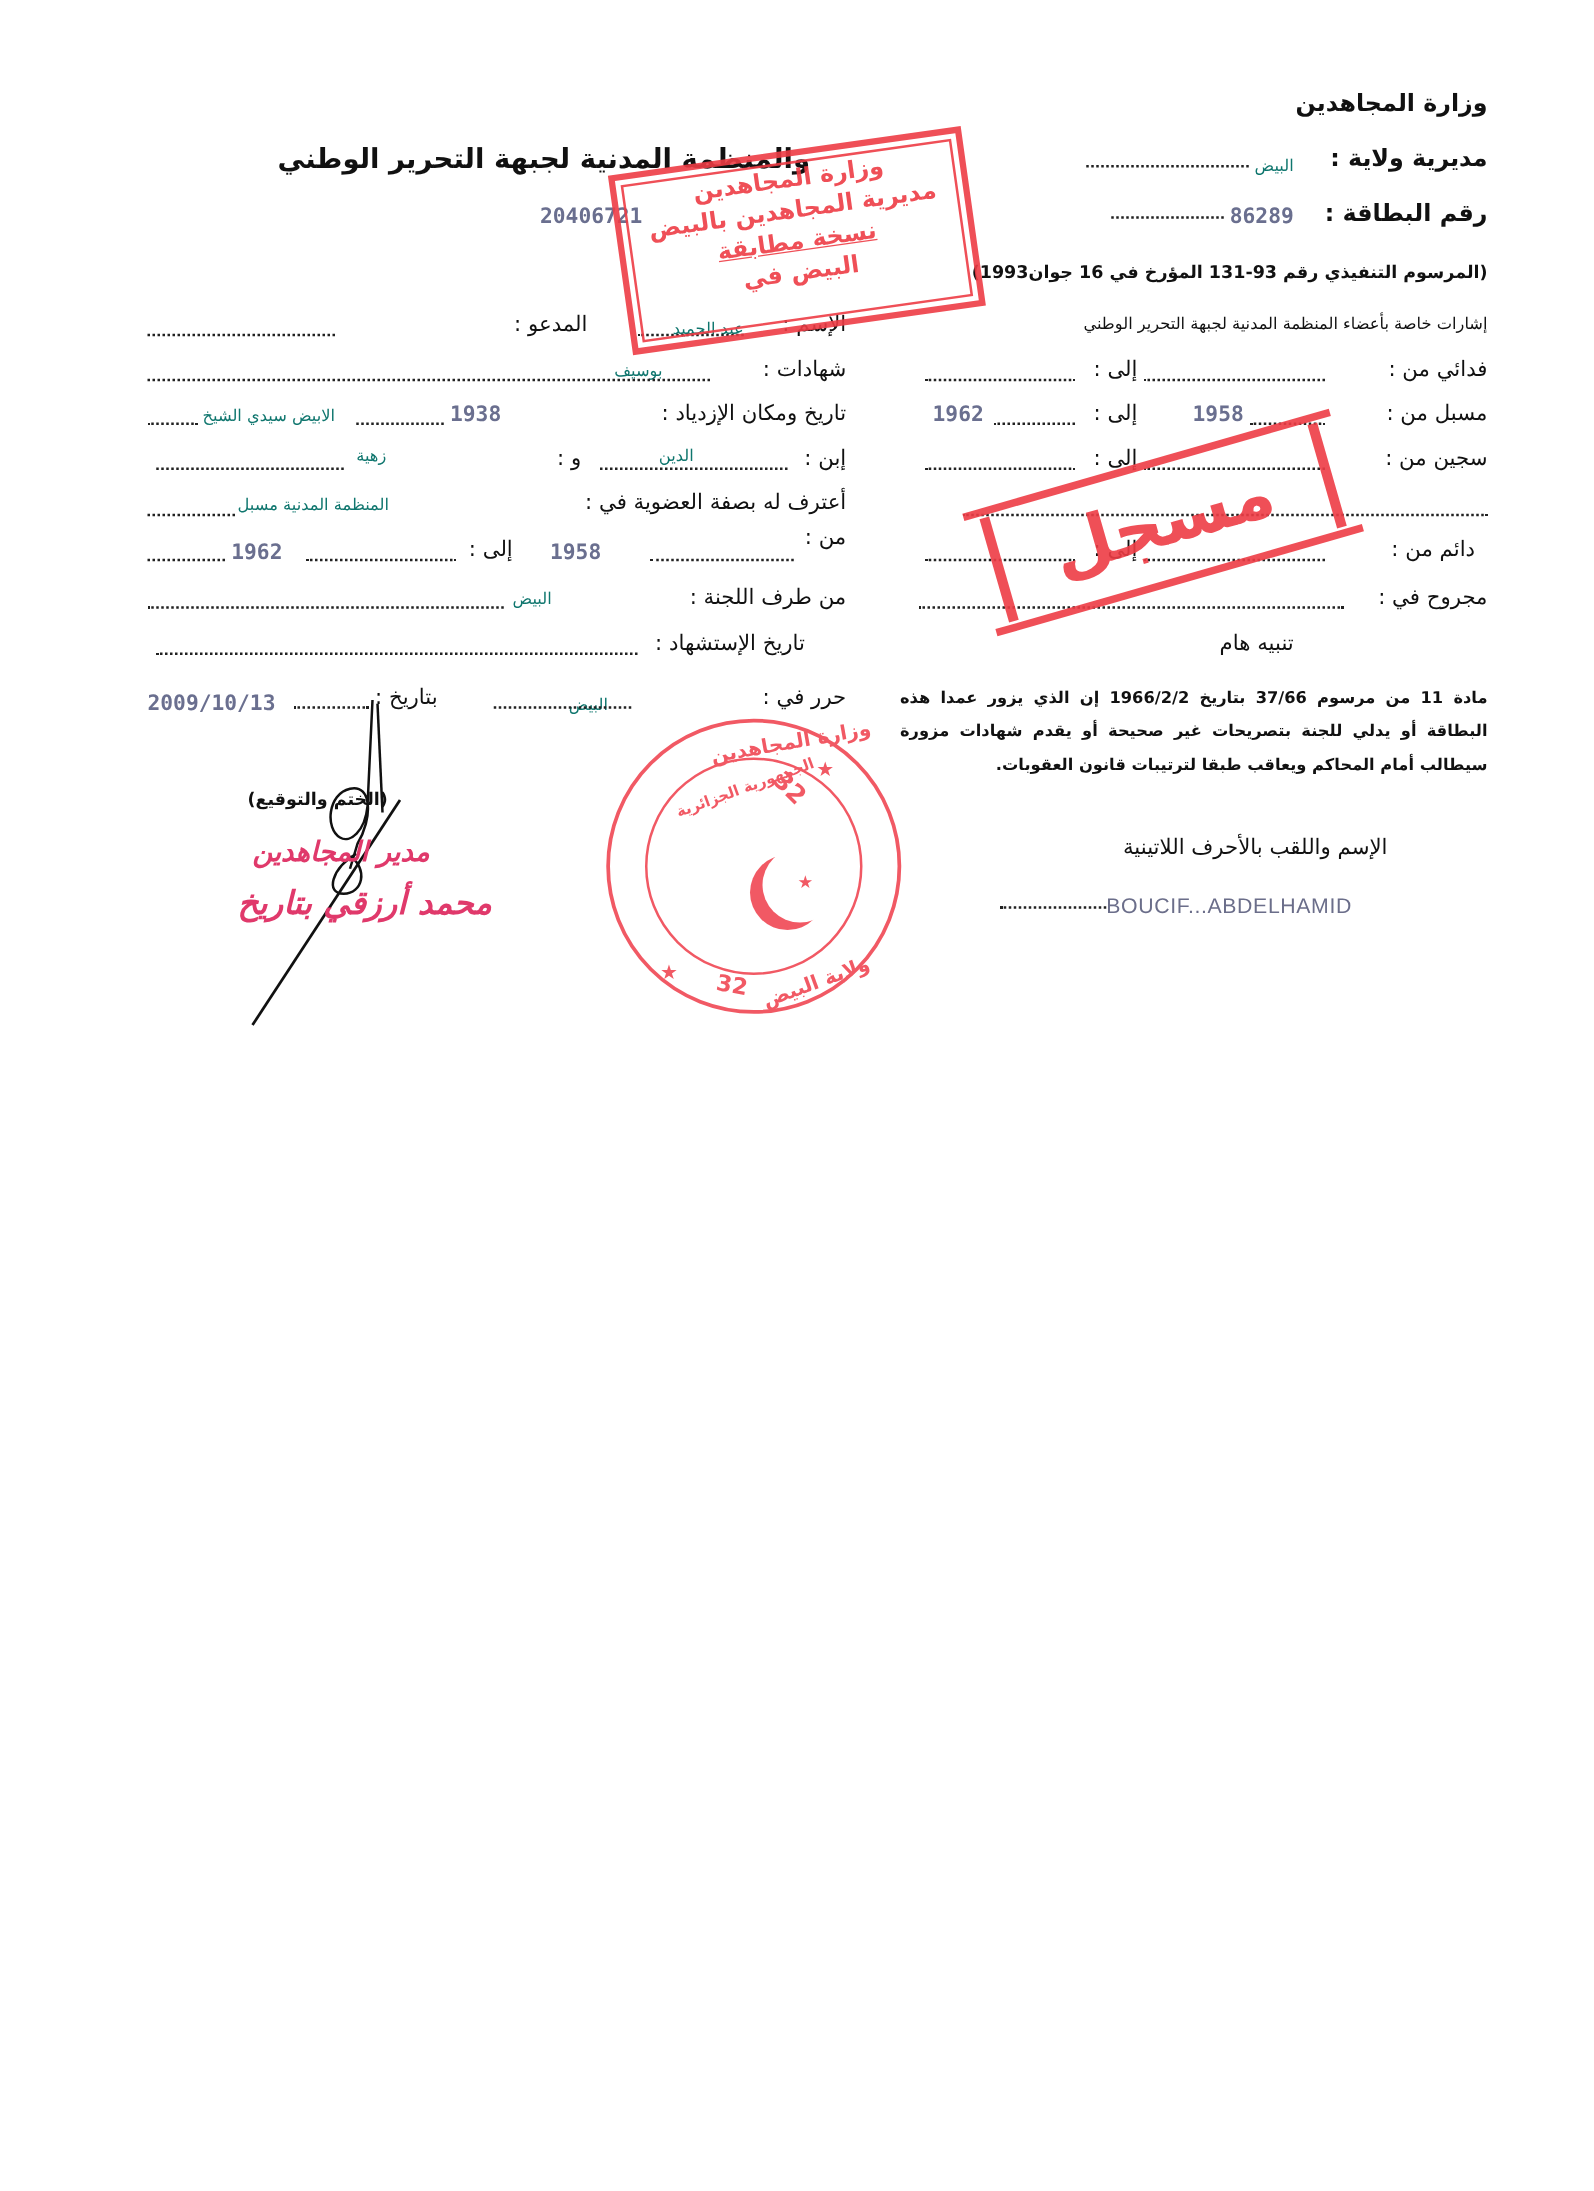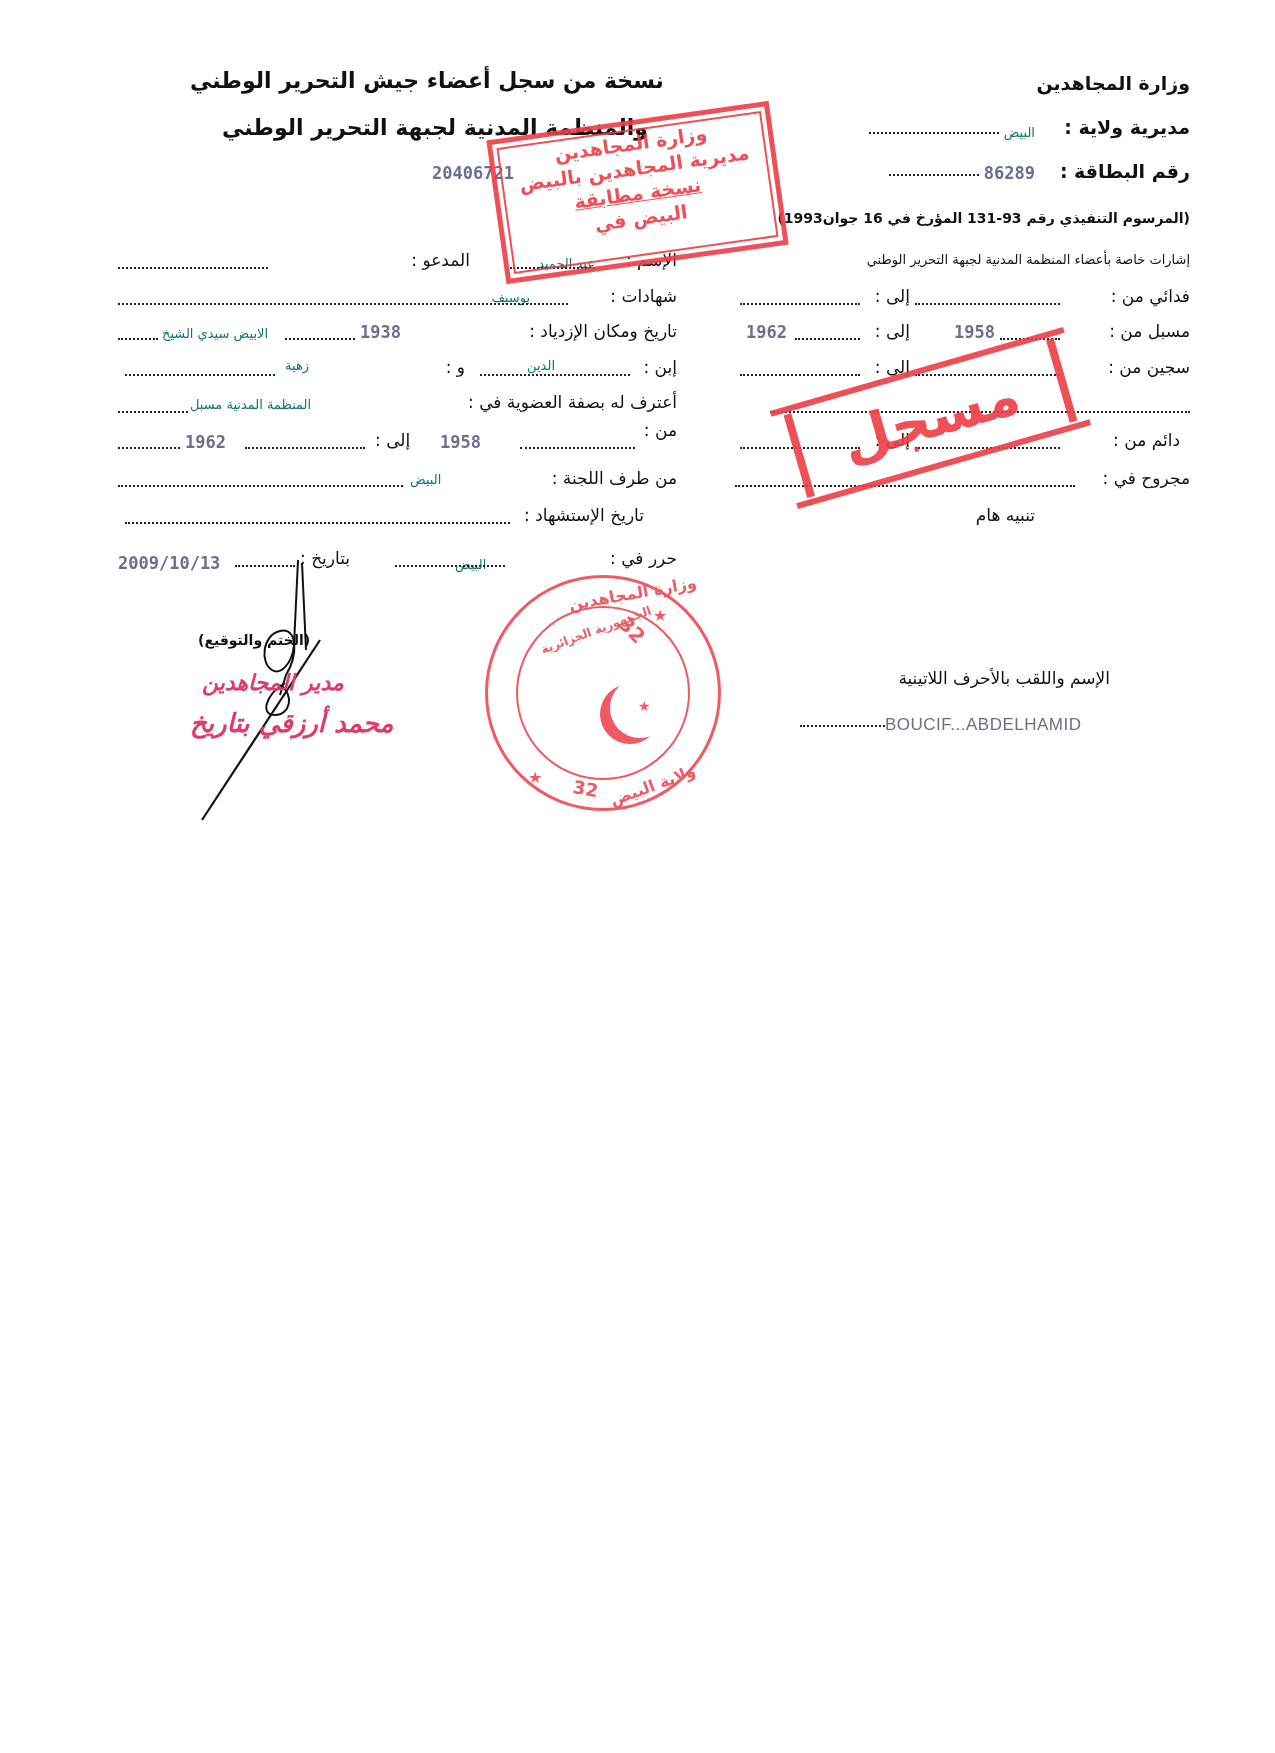--- a/index.html
+++ b/index.html
@@ -149,21 +149,20 @@
     }
   </style>
 </head>
 <body>
 
 <div class="page">
 
 
   <div class="abs hdr-right" style="right:85px; top:72px;">وزارة المجاهدين</div>
 
-  <div class="abs subtitle" style="left:190px; top:68px;">نسخة من سجل أعضاء جيش التحرير الوطني</div>
   <div class="abs subtitle" style="left:222px; top:115px;">والمنظمة المدنية لجبهة التحرير الوطني</div>
 
   <div class="abs hdr-right" style="right:85px; top:116px;">مديرية ولاية :</div>
   <div class="abs" style="right:240px; top:122px;">
     <span class="fill-ar">البيض</span>
     <span class="dots" style="width:130px;"></span>
   </div>
 
   <div class="abs hdr-right" style="right:85px; top:160px;">رقم البطاقة :</div>
   <div class="abs" style="right:240px; top:163px;">
@@ -198,20 +197,21 @@
 
   <div class="abs field-label" style="right:95px; top:430px;">دائم من :</div>
   <span class="abs dots" style="right:215px; top:446px; width:145px;"></span>
   <div class="abs field-label" style="right:365px; top:430px; font-weight:normal;">إلى :</div>
   <span class="abs dots" style="right:415px; top:446px; width:120px;"></span>
 
   <div class="abs field-label" style="right:85px; top:468px;">مجروح في :</div>
   <span class="abs dots" style="right:200px; top:484px; width:340px;"></span>
 
   <div class="abs field-label" style="right:240px; top:505px; letter-spacing:6px;">تنبيه هام</div>
+  <div class="abs notice-text" style="right:85px; top:545px; width:470px; white-space:normal;">مادة 11 من مرسوم 37/66 بتاريخ 1966/2/2 إن الذي يزور عمدا هذه البطاقة أو يدلي للجنة بتصريحات غير صحيحة أو يقدم شهادات مزورة سيطالب أمام المحاكم ويعاقب طبقا لترتيبات قانون العقوبات.</div>
 
   <div class="abs field-label" style="right:165px; top:668px;">الإسم واللقب بالأحرف اللاتينية</div>
   <div class="abs" style="left:800px; top:715px; direction:ltr;">
     <span class="dots" style="width:85px;"></span><span class="latin">BOUCIF...ABDELHAMID</span>
   </div>
 
   <div class="abs field-label" style="right:598px; top:250px;">الإسم :</div>
   <div class="abs fill-ar" style="right:680px; top:256px;">عبد الحميد</div>
   <span class="abs dots" style="right:680px; top:266px; width:85px;"></span>
   <div class="abs field-label" style="right:805px; top:250px; font-weight:normal;">المدعو :</div>

